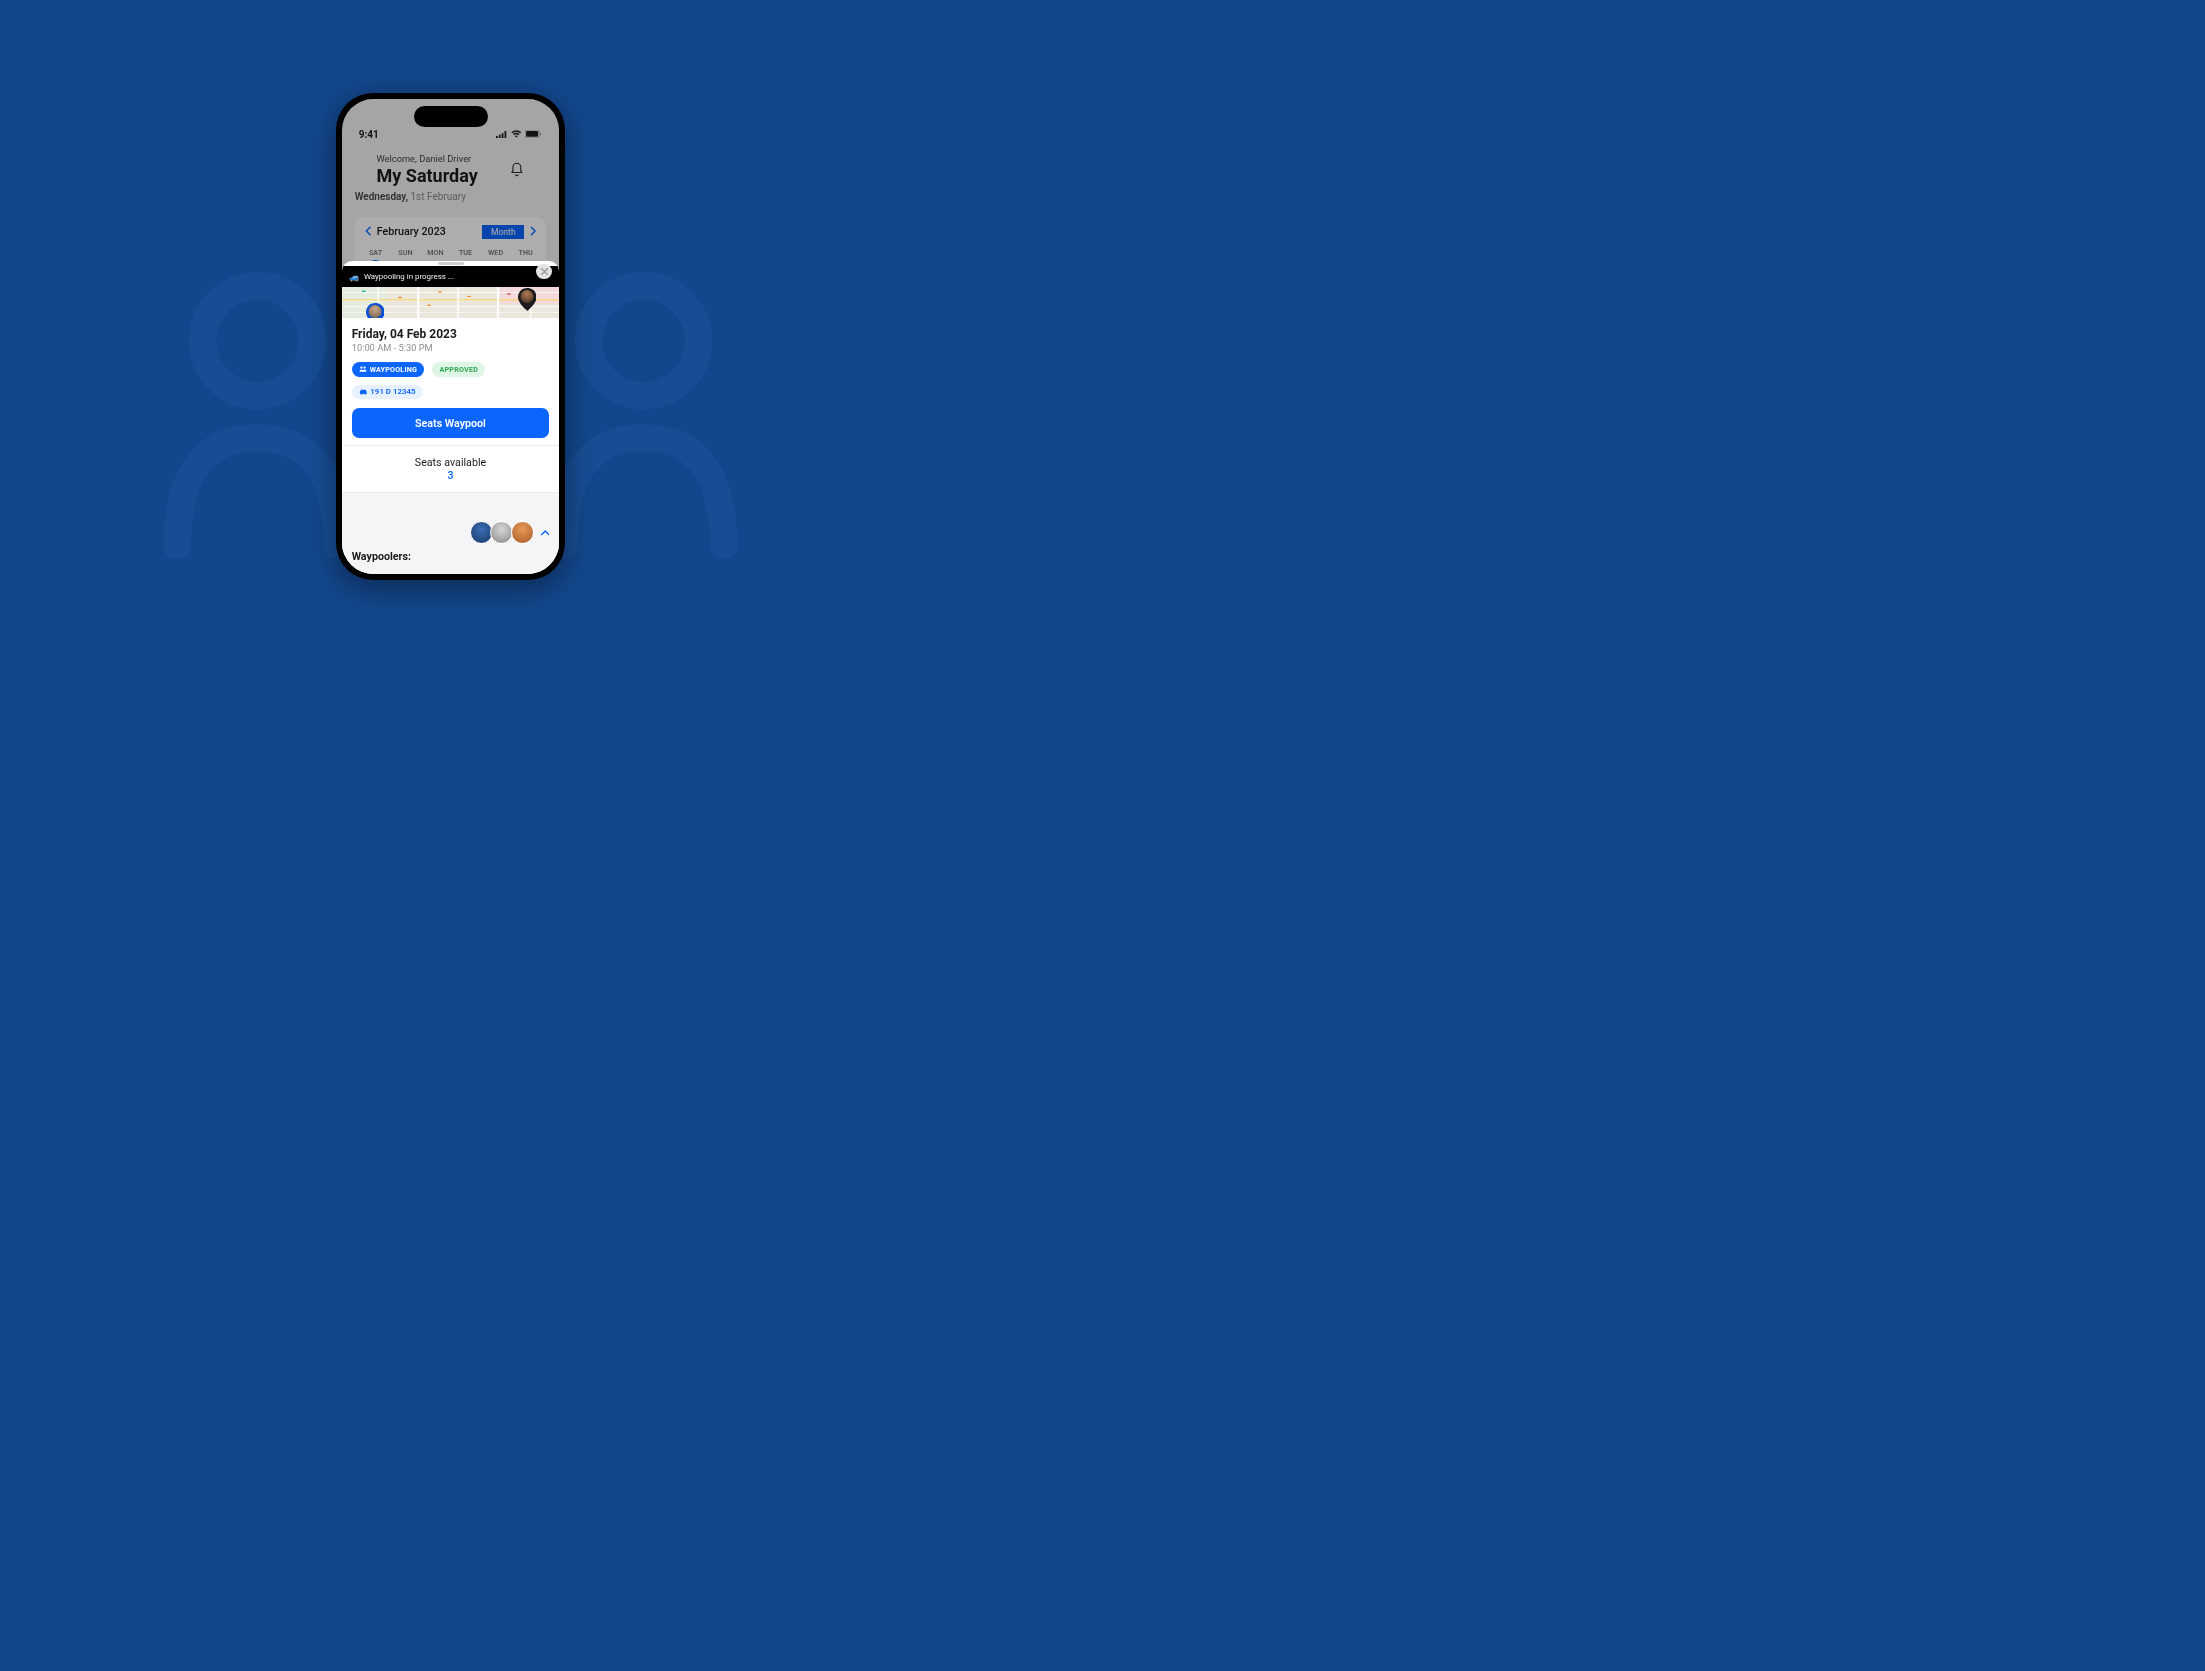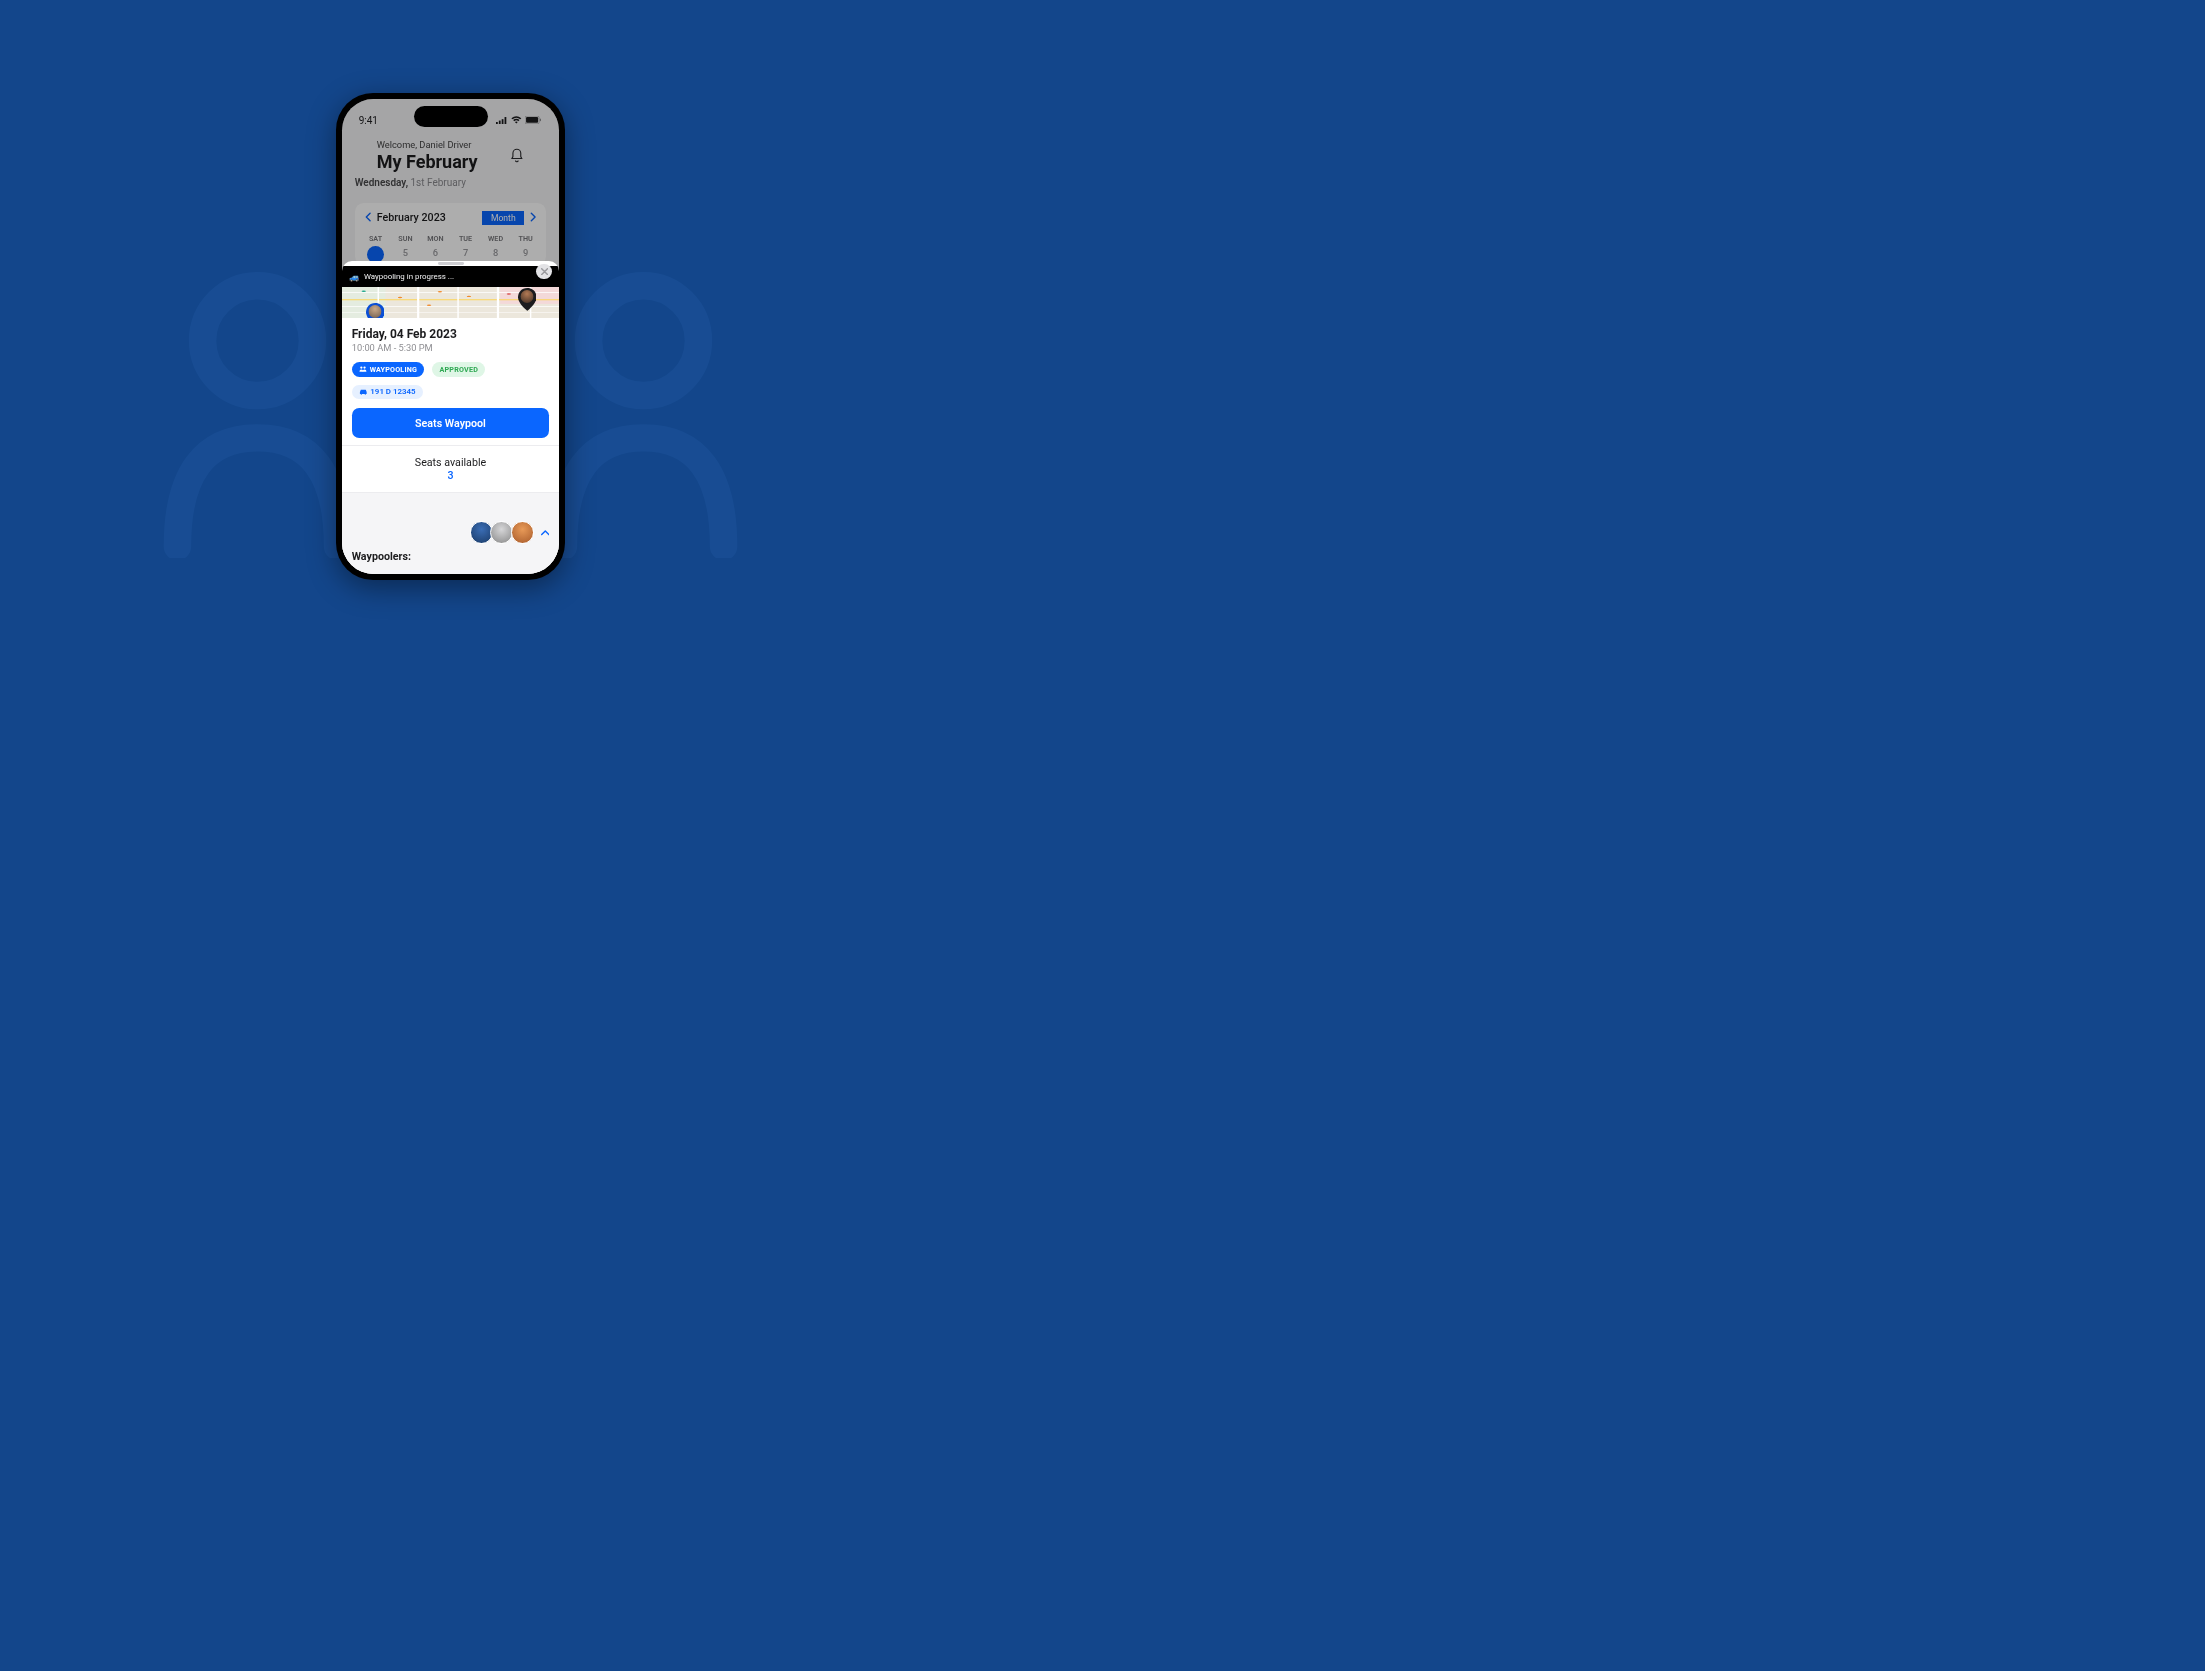--- a/index.html
+++ b/index.html
@@ -55,22 +55,23 @@
   }
   
   .statusbar {
     position: relative;
     display: flex;
     justify-content: space-between;
     align-items: center;
     padding: 10px 17px 0 17px;
     height: 33px;
     font-size: 10px;
-    font-weight: 400;
+    font-weight: 700;
     color: #1c1c1e;
+    margin-top: 14px;
   }
   .status-right { display: flex; align-items: center; gap: 3.6px; }
   .status-right svg { display: block; }
 
   .main-bg {
     padding: 7.2px 13px 0 13px;
     position: relative;
   }
   .welcome { font-size: 9.3px; color: #444; }
   .page-title { font-size: 18px; font-weight: 700; color: #1c1c1e; margin-top: 1.4px; }
@@ -238,21 +239,21 @@
             <rect x="1.5" y="1.5" width="17" height="8" rx="1.5" fill="#1c1c1e"></rect>
             <rect x="21" y="3.5" width="1.5" height="4" rx="0.7" fill="#1c1c1e" opacity="0.5"></rect>
           </svg>
       </div>
     </div>
 
     <div class="main-bg">
       <div class="header-row">
         <div>
           <div class="welcome">Welcome, Daniel Driver</div>
-          <div class="page-title">My February</div>
+          <div class="page-title">My Saturday</div>
         </div>
         <svg class="bell" viewBox="0 0 24 24" fill="none" stroke="currentColor" stroke-width="1.7">
             <path d="M6 8a6 6 0 0 1 12 0v5l1.5 3H4.5L6 13Z"></path>
             <path d="M10 19a2 2 0 0 0 4 0"></path>
           </svg>
       </div>
       <div class="date-sub">
         <b>Wednesday,</b><span> 1st February</span>
       </div>
 

